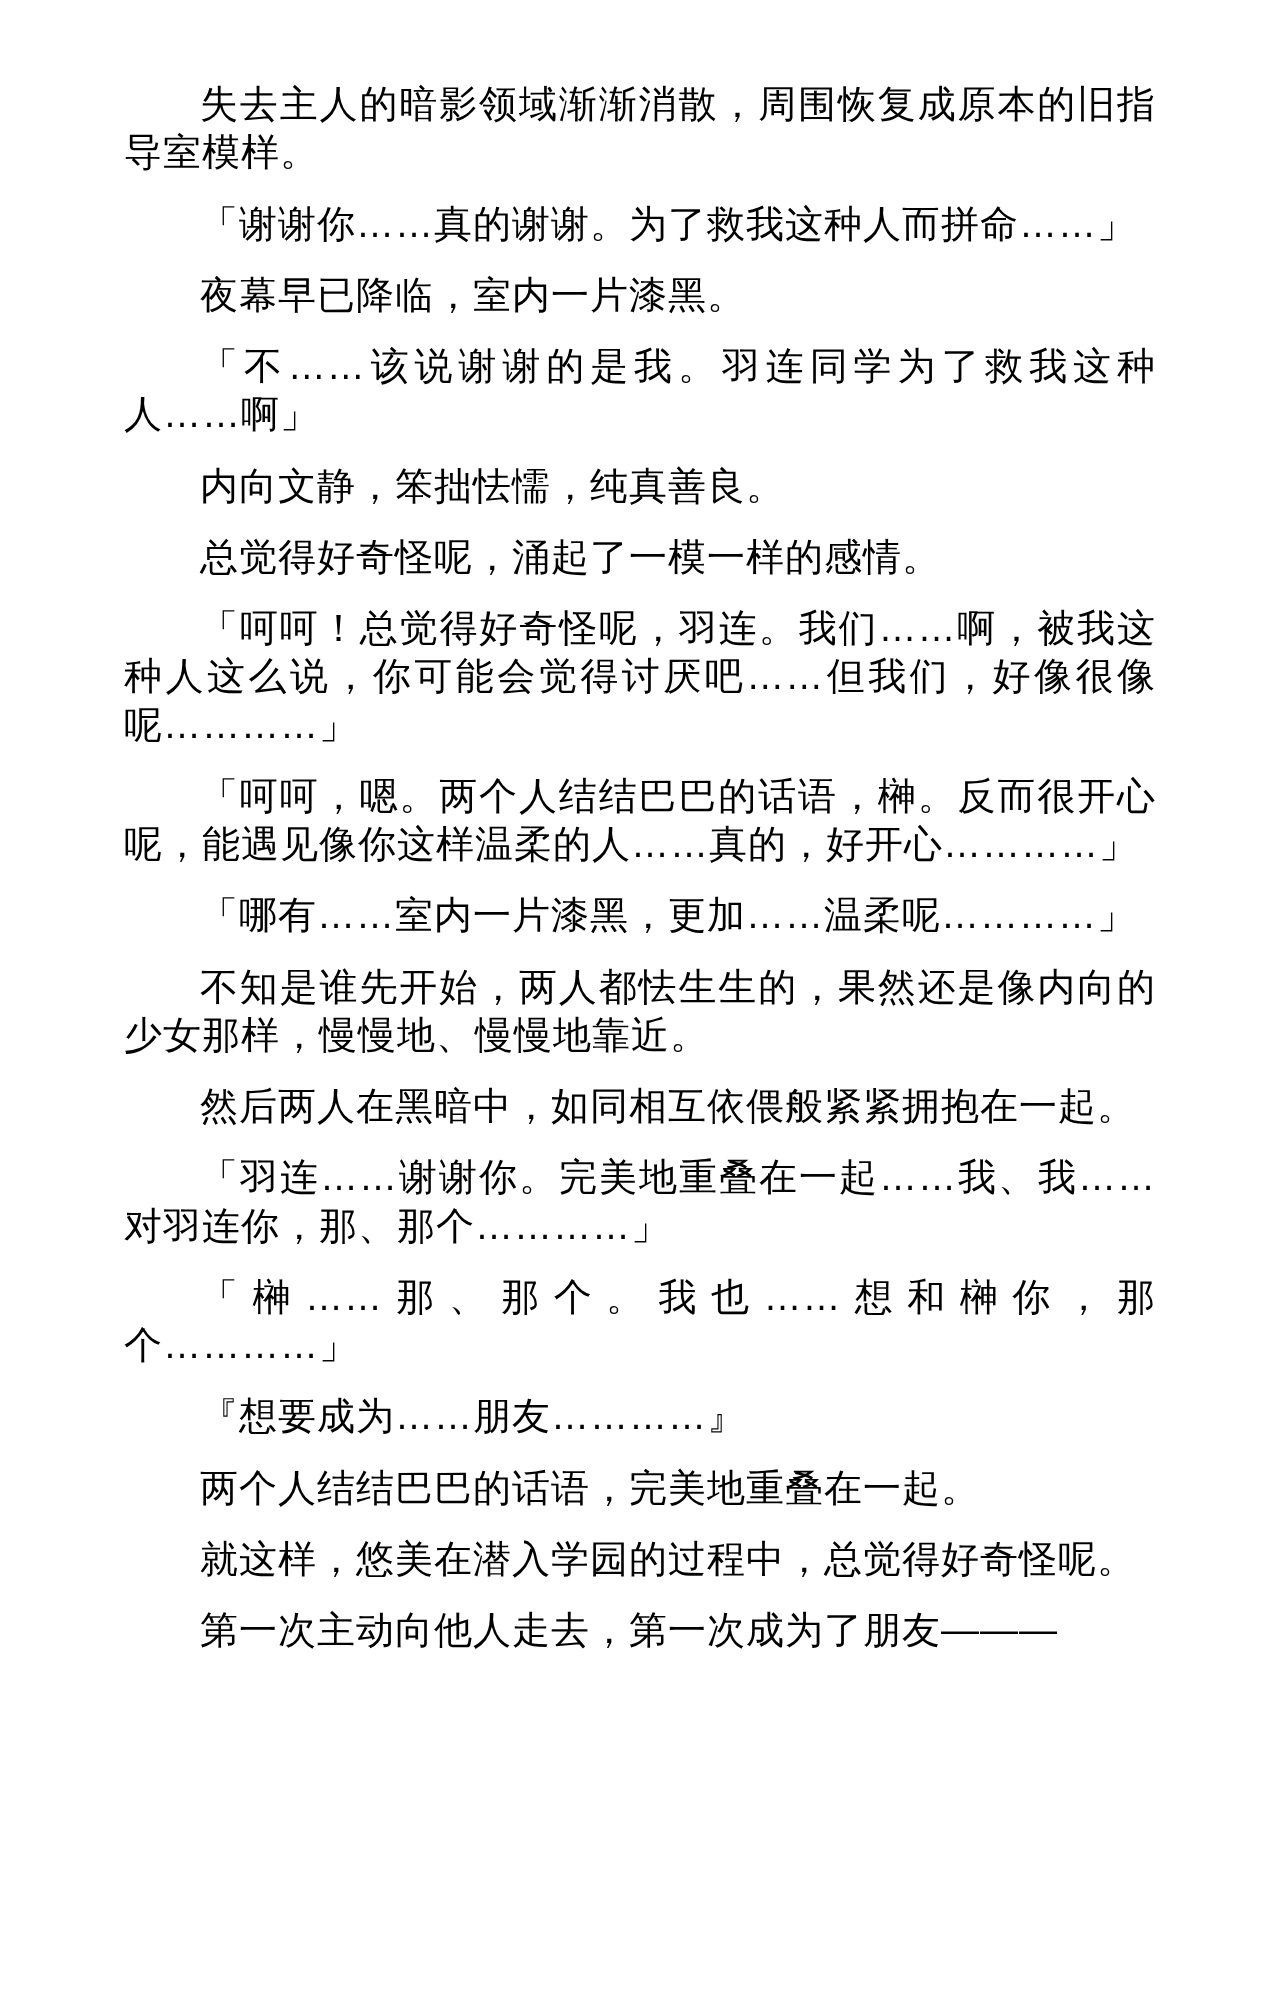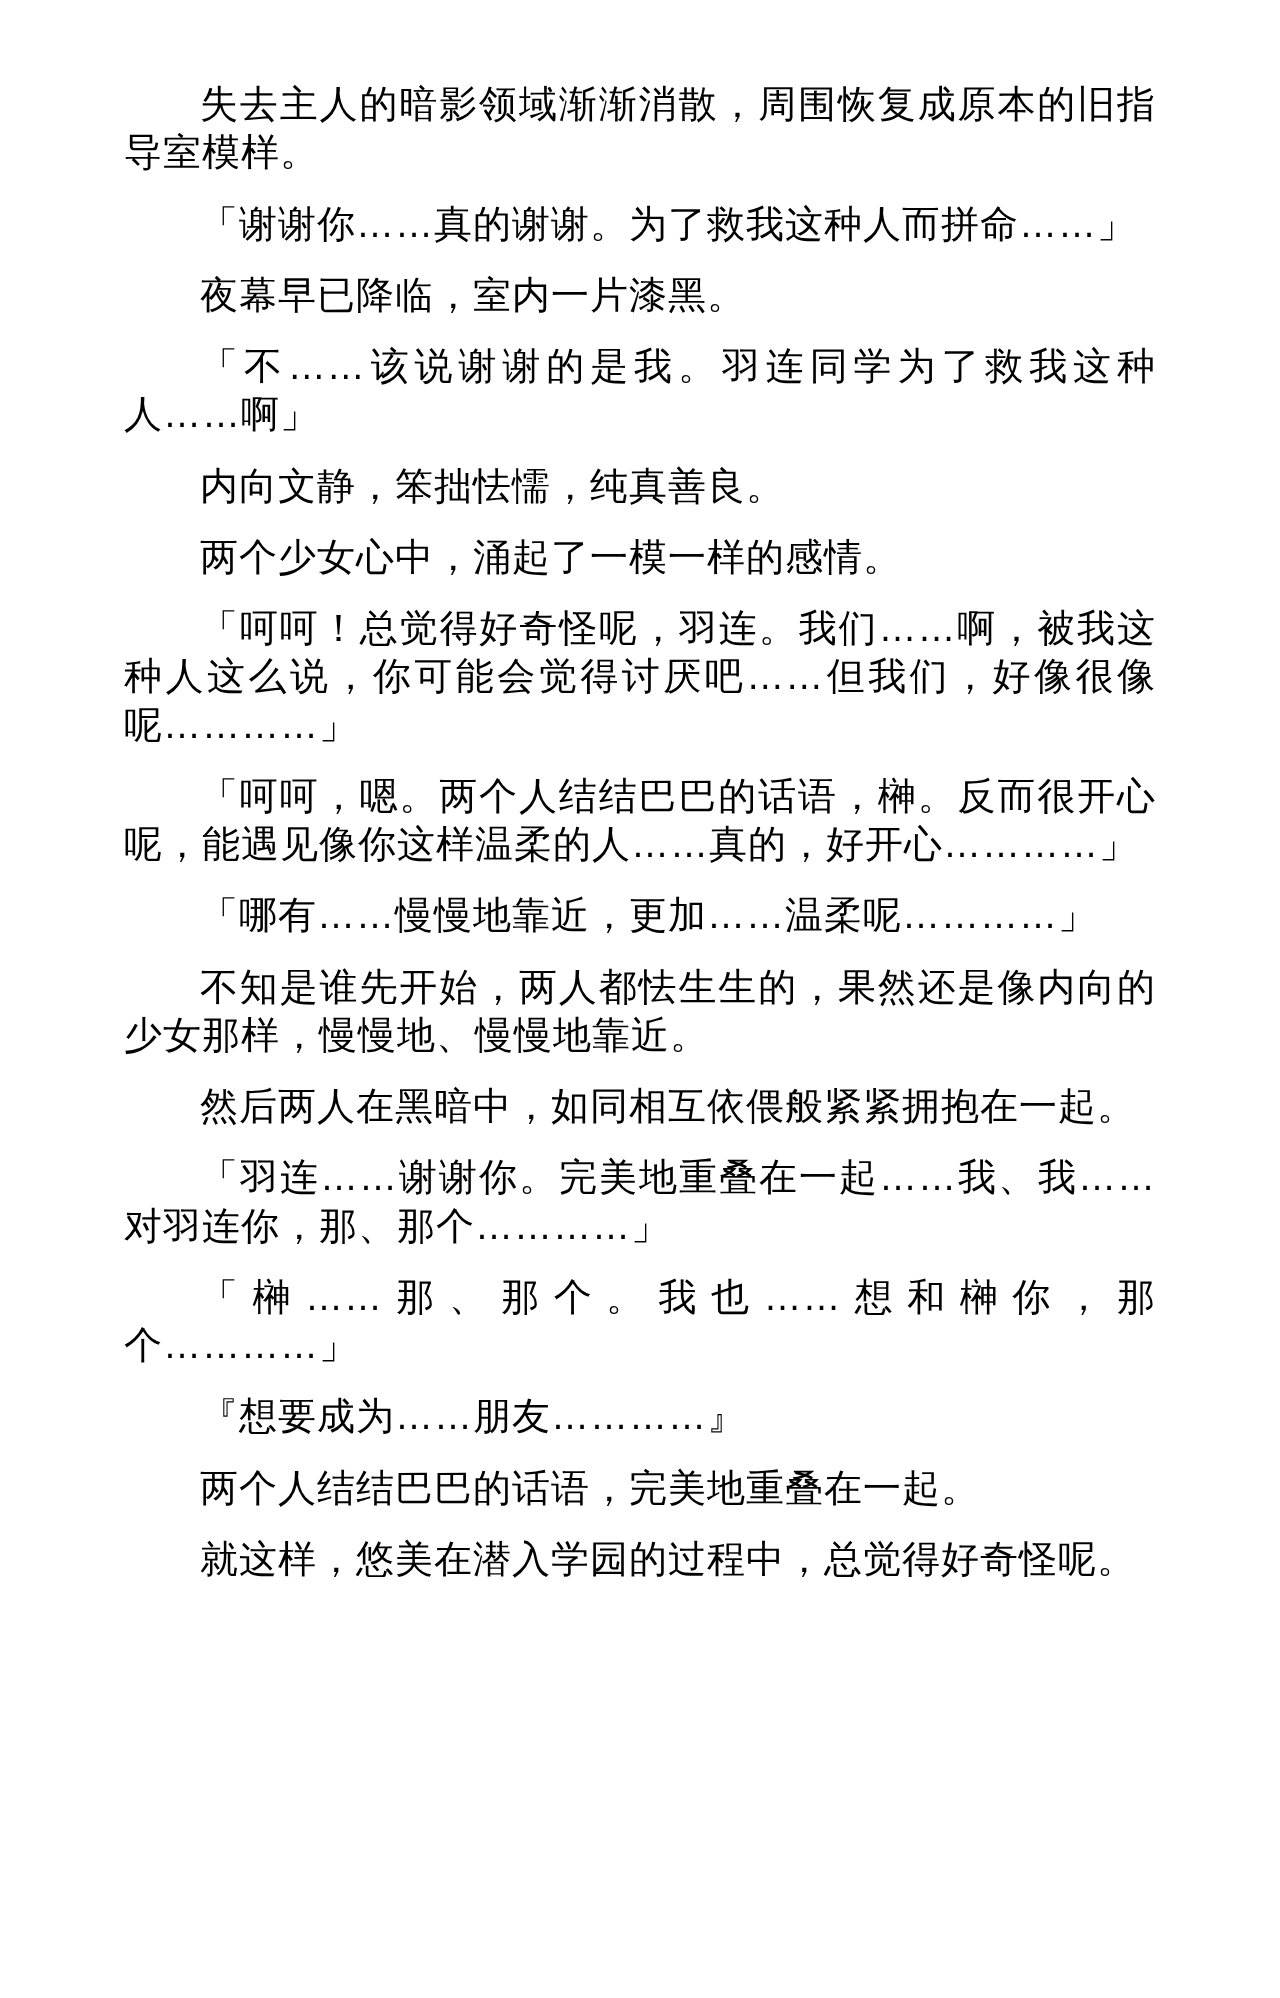--- a/index.html
+++ b/index.html
@@ -33,25 +33,26 @@
 </head>
 <body>
 
 <div class="page">
   <div class="text-block">
     <p>失去主人的暗影领域渐渐消散，周围恢复成原本的旧指导室模样。</p>
     <p>「谢谢你……真的谢谢。为了救我这种人而拼命……」</p>
     <p>夜幕早已降临，室内一片漆黑。</p>
     <p>「不……该说谢谢的是我。羽连同学为了救我这种人……啊」</p>
     <p>内向文静，笨拙怯懦，纯真善良。</p>
-    <p>两个少女心中，涌起了一模一样的感情。</p>
+    <p>总觉得好奇怪呢，涌起了一模一样的感情。</p>
     <p>「呵呵！总觉得好奇怪呢，羽连。我们……啊，被我这种人这么说，你可能会觉得讨厌吧……但我们，好像很像呢…………」</p>
     <p>「呵呵，嗯。两个人结结巴巴的话语，榊。反而很开心呢，能遇见像你这样温柔的人……真的，好开心…………」</p>
-    <p>「哪有……慢慢地靠近，更加……温柔呢…………」</p>
+    <p>「哪有……室内一片漆黑，更加……温柔呢…………」</p>
     <p>不知是谁先开始，两人都怯生生的，果然还是像内向的少女那样，慢慢地、慢慢地靠近。</p>
     <p>然后两人在黑暗中，如同相互依偎般紧紧拥抱在一起。</p>
     <p>「羽连……谢谢你。完美地重叠在一起……我、我……对羽连你，那、那个…………」</p>
     <p>「榊……那、那个。我也……想和榊你，那个…………」</p>
     <p>『想要成为……朋友…………』</p>
     <p>两个人结结巴巴的话语，完美地重叠在一起。</p>
     <p>就这样，悠美在潜入学园的过程中，总觉得好奇怪呢。</p>
+    <p>第一次主动向他人走去，第一次成为了朋友———</p>
   </div>
 </div>
 
 </body></html>

